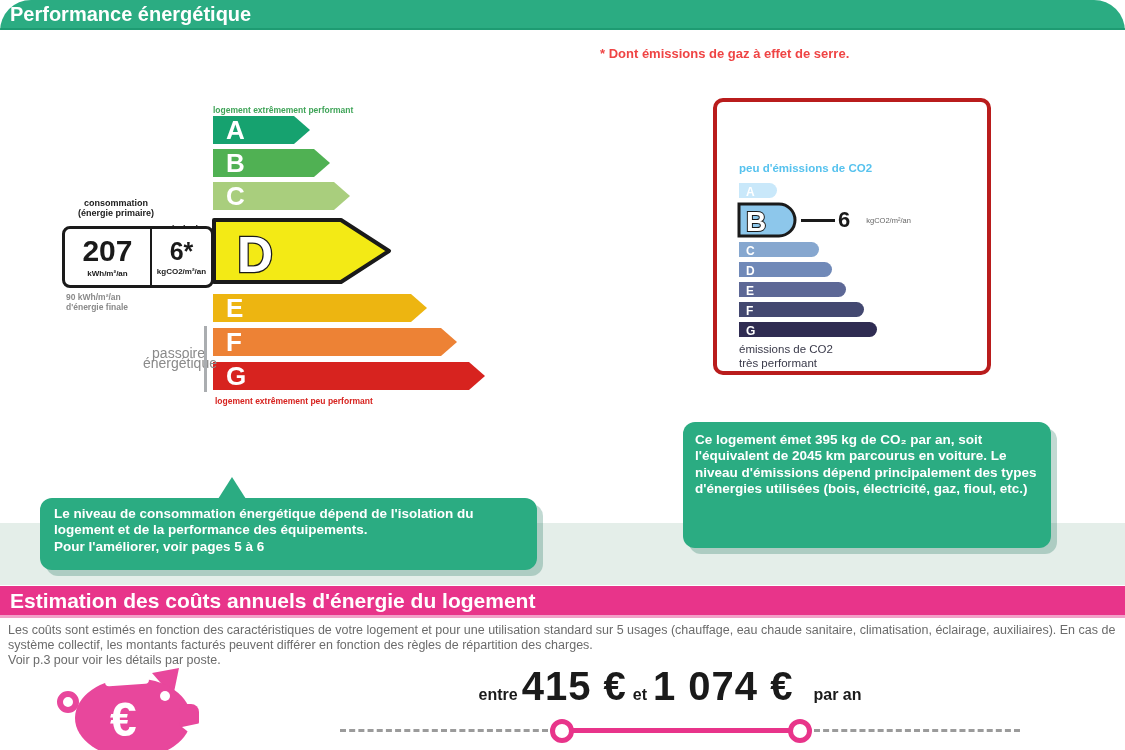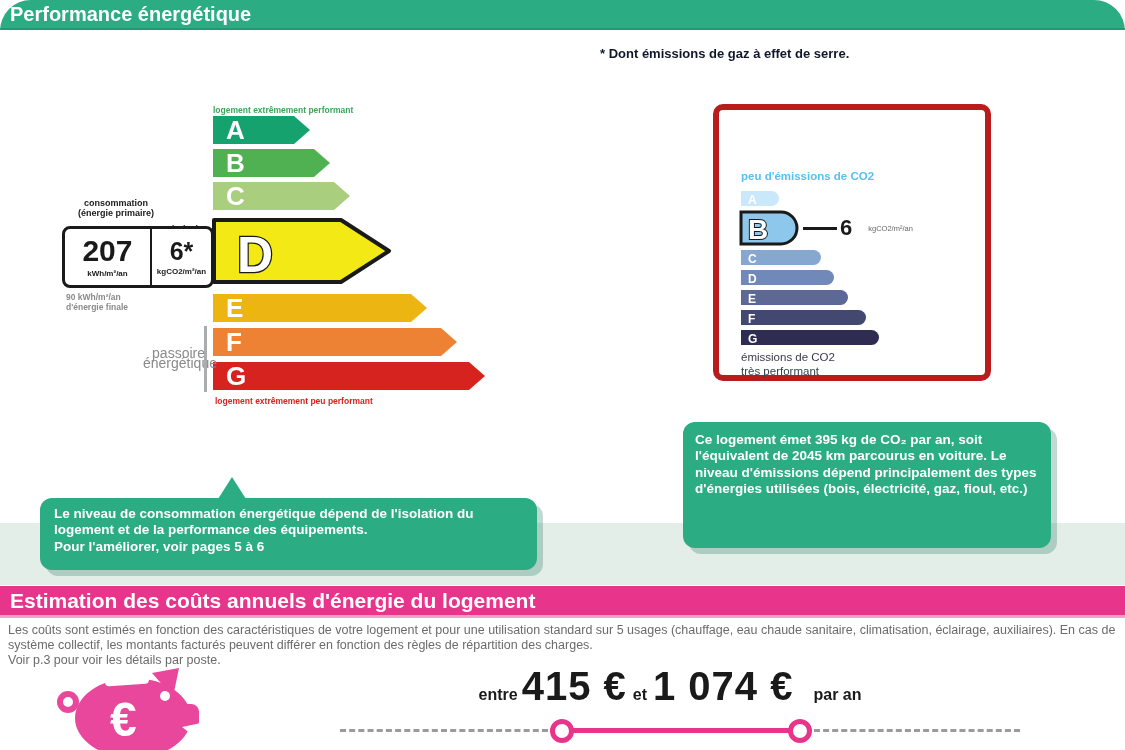--- a/index.html
+++ b/index.html
@@ -7,21 +7,21 @@
         font-family:"Liberation Sans",sans-serif;color:#1a1a1a;border-radius:31px;}
 
   
   .hdr-green{position:absolute;left:0;top:0;width:100%;height:30px;background:#2BAC82;
              border-bottom:2px solid #1E9B72;box-sizing:border-box;}
   .hdr-green .t{color:#fff;font-size:20px;font-weight:bold;line-height:28px;padding-left:10px;}
   .hdr-pink{position:absolute;left:0;top:586px;width:100%;height:32px;background:#E8348A;
             border-bottom:3px solid #F2A0C8;box-sizing:border-box;}
   .hdr-pink .t{color:#ffffff;font-size:21px;font-weight:bold;line-height:30px;padding-left:10px;}
 
-  .note{position:absolute;left:600px;top:46px;font-size:13px;font-weight:bold;color:#0f172a;}
+  .note{position:absolute;left:600px;top:46px;font-size:13px;font-weight:bold;color:#ef4444;}
 
   
   .band{position:absolute;left:0;top:523px;width:100%;height:62px;background:#E4EEE9;z-index:1;}
 
   
   .escale{position:absolute;left:60px;top:100px;width:480px;height:320px;z-index:2;}
   .escale .toplab{position:absolute;left:153px;top:5px;font-size:8.5px;font-weight:bold;color:#3FA458;}
   .escale .botlab{position:absolute;left:155px;top:296px;font-size:8.5px;font-weight:bold;color:#D7231F;}
   .earrow{position:absolute;left:153px;height:28px;line-height:28px;
           clip-path:polygon(0 0,calc(100% - 16px) 0,100% 50%,calc(100% - 16px) 100%,0 100%);}
@@ -42,21 +42,21 @@
   .vbox .big2{font-size:25px;font-weight:bold;line-height:26px;}
   .vbox .unit{font-size:8px;font-weight:bold;margin-top:3px;}
   .finale{position:absolute;left:6px;top:192px;font-size:8.5px;font-weight:bold;color:#8A8A8A;
           white-space:pre-line;line-height:10px;}
   .sieve{position:absolute;left:83px;top:248px;width:62px;text-align:right;font-size:14px;
          color:#8A8A8A;white-space:pre-line;line-height:10px;}
   .vline{position:absolute;left:144px;top:226px;width:3px;height:66px;background:#AAADB0;}
 
   
   .co2{position:absolute;left:713px;top:98px;width:278px;height:277px;background:#fff;
-       border:6px solid #b91c1c;border-radius:10px;box-sizing:border-box;z-index:2;margin-top:6px;}
+       border:4px solid #b91c1c;border-radius:10px;box-sizing:border-box;z-index:2;}
   .co2 .toplab{position:absolute;left:22px;top:60px;font-size:11.5px;font-weight:bold;color:#56C2EE;}
   .co2 .botlab{position:absolute;left:22px;top:240px;font-size:11.5px;color:#3A3A4A;
                white-space:pre-line;line-height:14px;}
   .cbar{position:absolute;left:22px;height:15px;line-height:15px;border-radius:0 8px 8px 0;}
   .cbar .letter{color:#fff;font-weight:bold;font-size:12px;padding-left:7px;}
   .cA{top:81px;} .cC{top:140px;} .cD{top:160px;} .cE{top:180px;} .cF{top:200px;} .cG{top:220px;}
   .brow{position:absolute;left:20px;top:100px;display:flex;align-items:center;}
   .brow .conn{width:34px;height:3px;background:#1a1a1a;}
   .brow .v6{font-size:22px;font-weight:bold;margin-left:3px;}
   .brow .u{font-size:7.5px;color:#666;margin-left:16px;}

